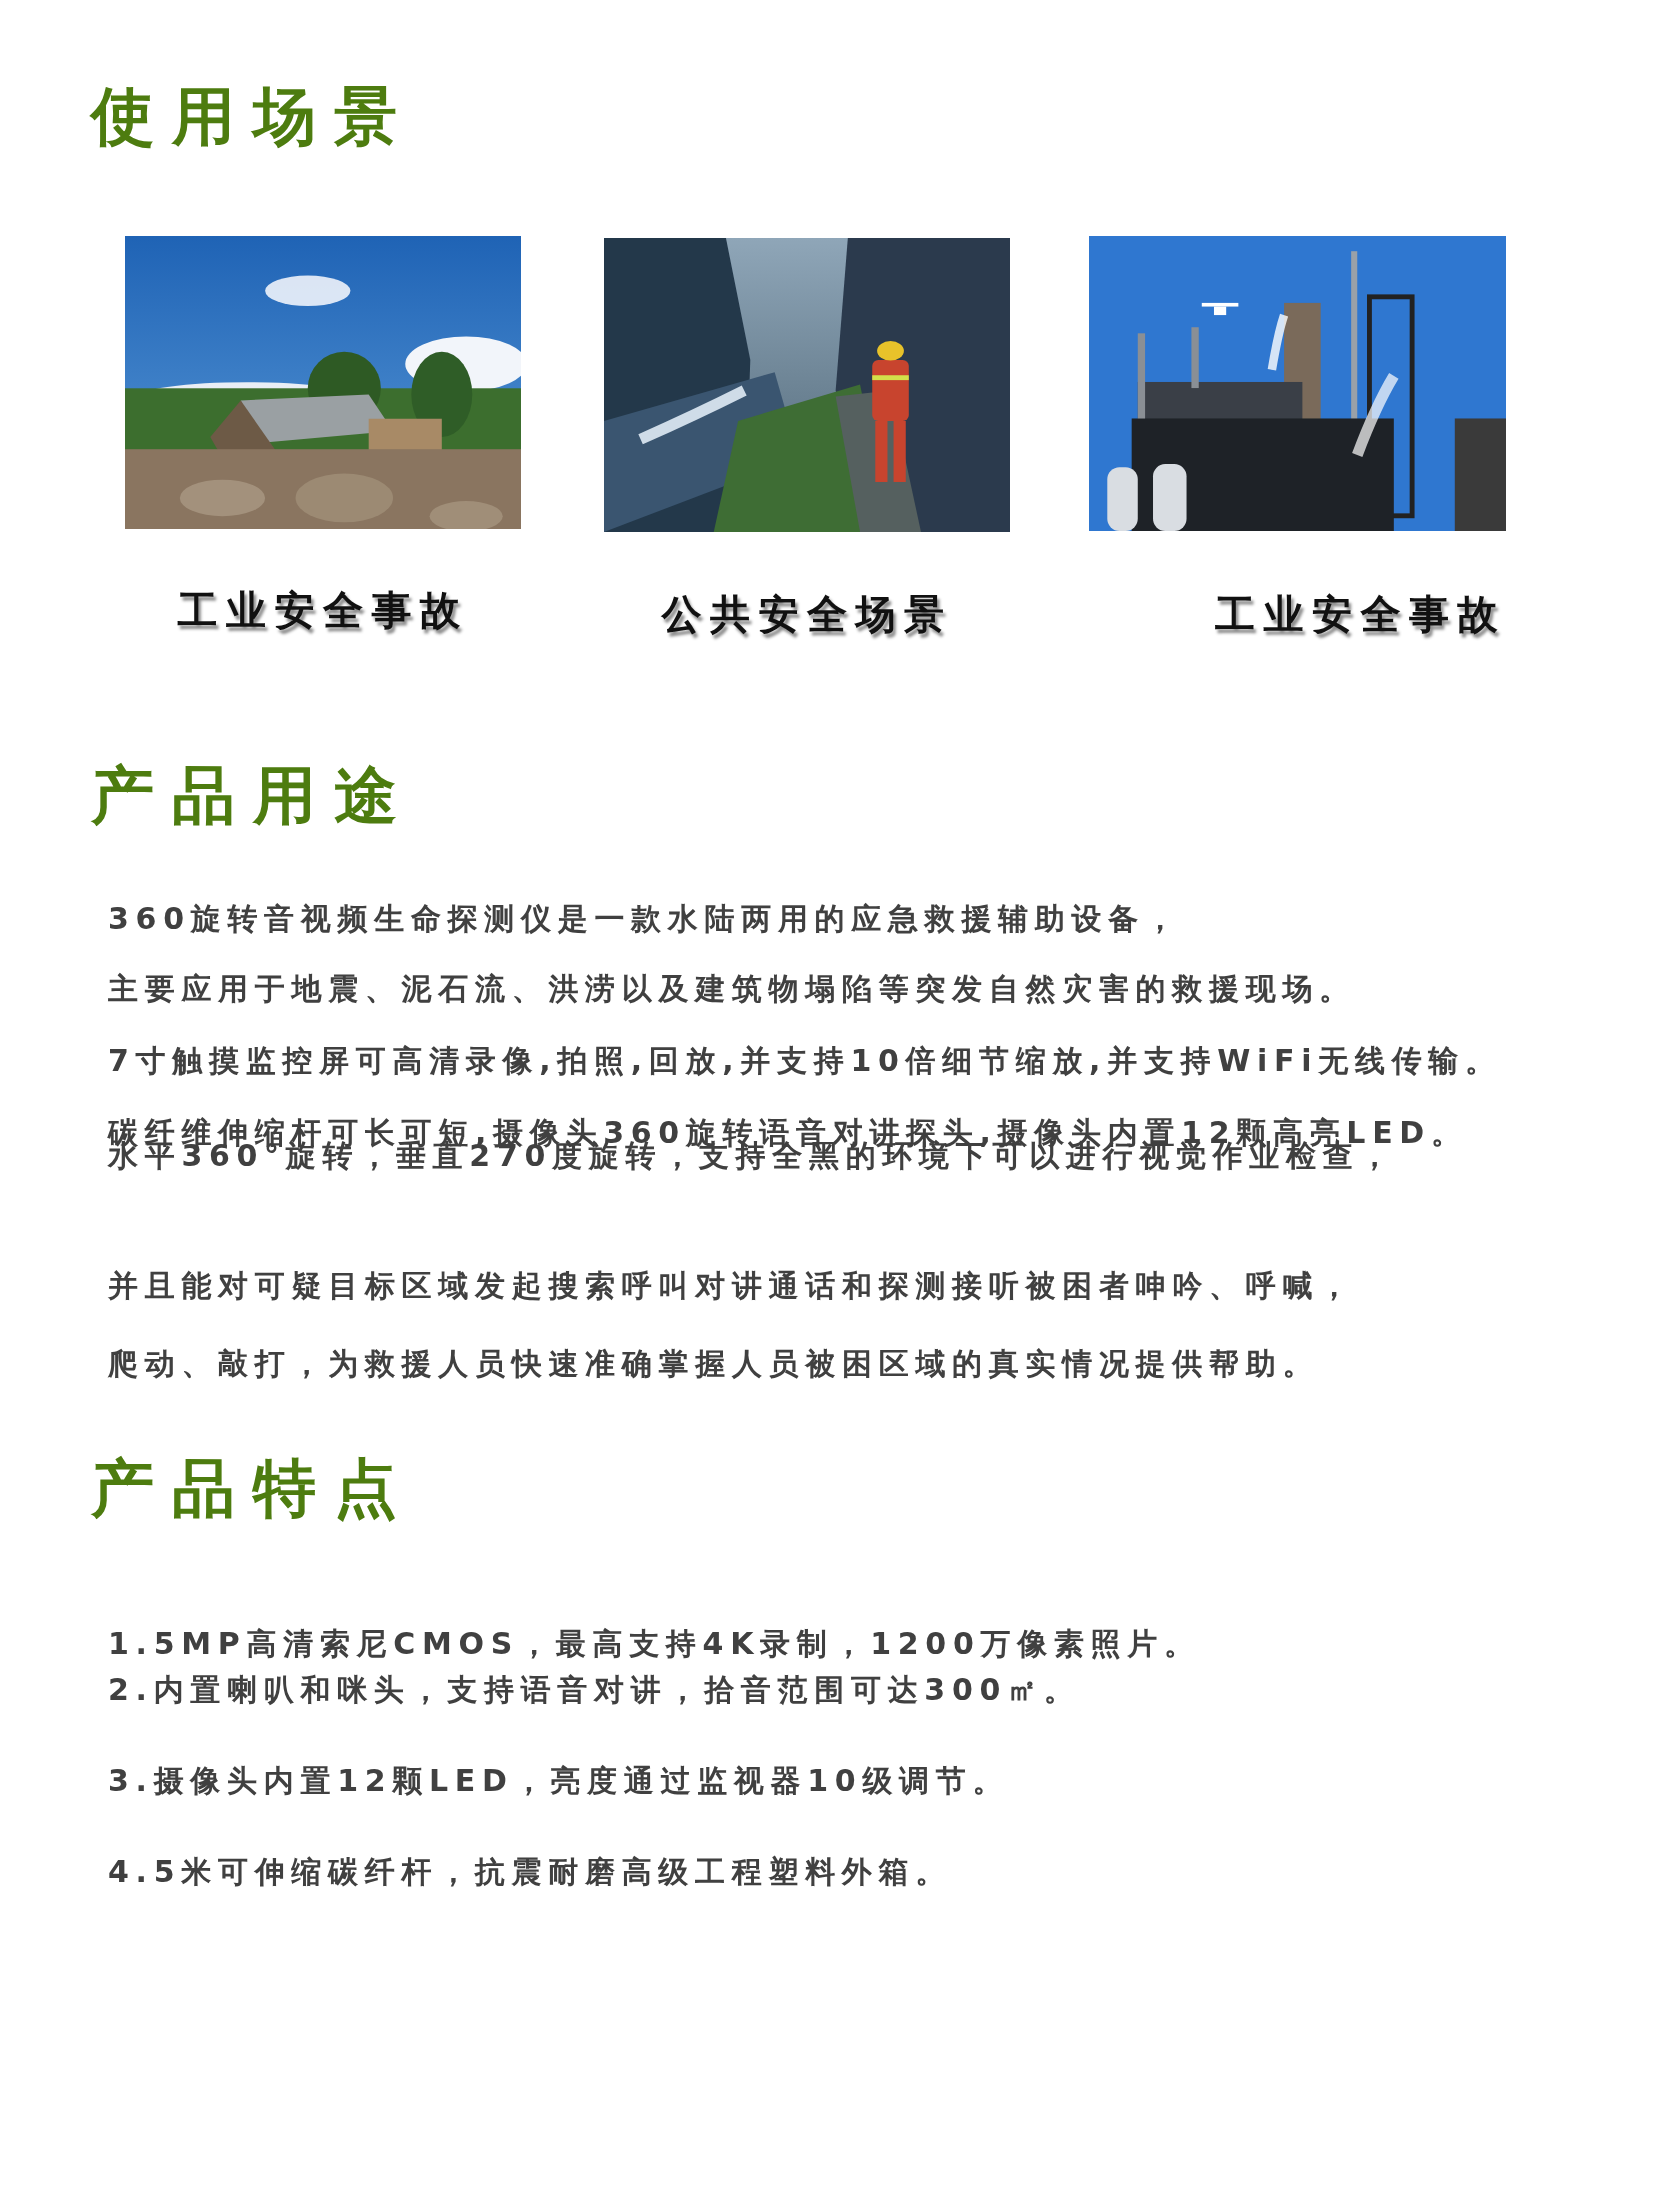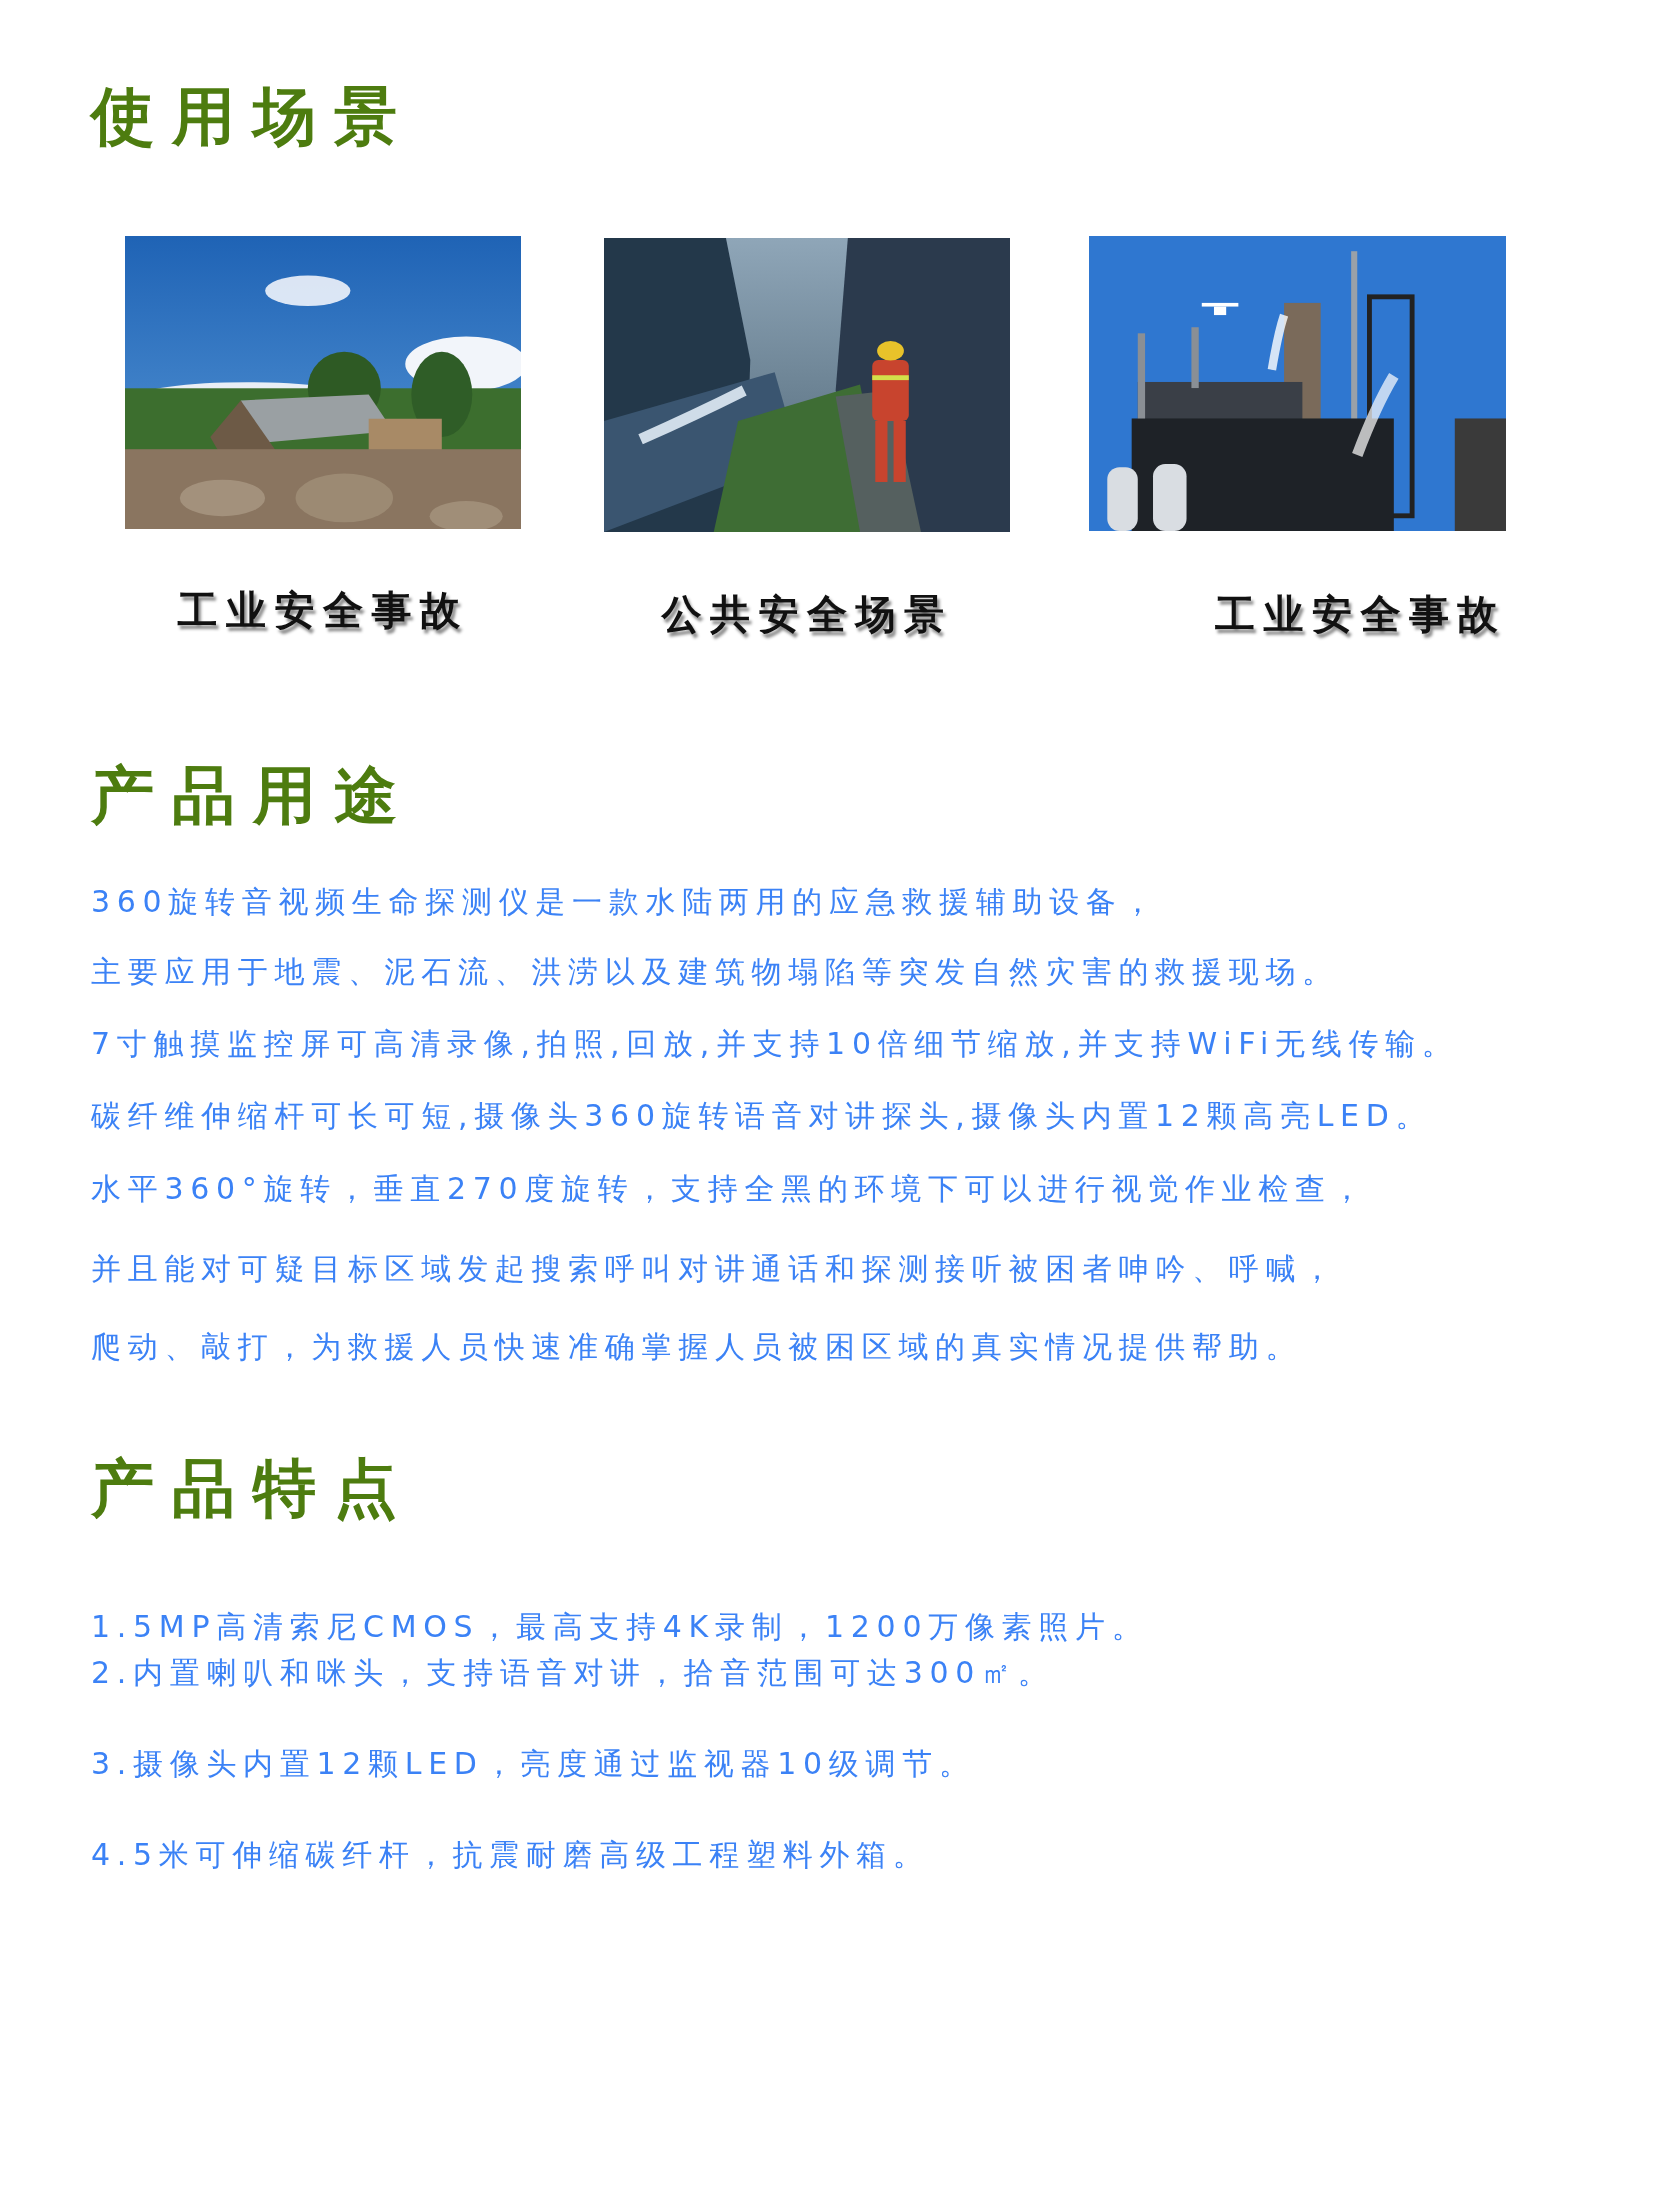--- a/index.html
+++ b/index.html
@@ -17,23 +17,23 @@
     position: absolute; overflow: hidden;
   }
   .scene svg { display: block; width: 100%; height: 100%; }
   .caption {
     position: absolute; font-size: 40px; font-weight: bold;
     letter-spacing: 8.5px; color: #111;
     text-shadow: 2.4px 3.7px 3px rgba(0,0,0,0.45);
     text-align: center; white-space: nowrap; line-height: 1;
   }
   .para-line, .feature {
-    position: absolute; left: 91px; margin: 0;
-    font-size: 30px; font-weight: normal; letter-spacing: 6.7px;
-    color: #3b82f6; white-space: nowrap; line-height: 1;
+    position: absolute; left: 91px; margin: 17px;
+    font-size: 30px; font-weight: bold; letter-spacing: 6.7px;
+    color: #404040; white-space: nowrap; line-height: 1;
   }
 </style>
 </head>
 <body>
 
 <h1 class="section-title" style="top:85px;">使用场景</h1>
 
 <div class="scene" style="left:125px; top:236px; width:396px; height:293px;">
   <svg viewBox="0 0 650 481" preserveAspectRatio="none">
     <defs>
@@ -106,21 +106,21 @@
   </svg>
 </div>
 <div class="caption" style="left:1089px; width:417px; top:594px;text-align:right;">工业安全事故</div>
 
 <h2 class="section-title" style="top:764px;">产品用途</h2>
 
 <p class="para-line" style="top:887px;">360旋转音视频生命探测仪是一款水陆两用的应急救援辅助设备，</p>
 <p class="para-line" style="top:957px;">主要应用于地震、泥石流、洪涝以及建筑物塌陷等突发自然灾害的救援现场。</p>
 <p class="para-line" style="top:1029px;">7寸触摸监控屏可高清录像,拍照,回放,并支持10倍细节缩放,并支持WiFi无线传输。</p>
 <p class="para-line" style="top:1101px;">碳纤维伸缩杆可长可短,摄像头360旋转语音对讲探头,摄像头内置12颗高亮LED。</p>
-<p class="para-line" style="top:1174px;">水平360°旋转，垂直270度旋转，支持全黑的环境下可以进行视觉作业检查，</p>
+<p class="para-line" style="top:1124px;">水平360°旋转，垂直270度旋转，支持全黑的环境下可以进行视觉作业检查，</p>
 <p class="para-line" style="top:1254px;text-align:center;">并且能对可疑目标区域发起搜索呼叫对讲通话和探测接听被困者呻吟、呼喊，</p>
 <p class="para-line" style="top:1332px;">爬动、敲打，为救援人员快速准确掌握人员被困区域的真实情况提供帮助。</p>
 
 <h2 class="section-title" style="top:1457px;">产品特点</h2>
 
 <p class="feature" style="top:1612px;">1.5MP高清索尼CMOS，最高支持4K录制，1200万像素照片。</p>
 <p class="feature" style="top:1658px;">2.内置喇叭和咪头，支持语音对讲，拾音范围可达300㎡。</p>
 <p class="feature" style="top:1749px;">3.摄像头内置12颗LED，亮度通过监视器10级调节。</p>
 <p class="feature" style="top:1840px;">4.5米可伸缩碳纤杆，抗震耐磨高级工程塑料外箱。</p>
 

